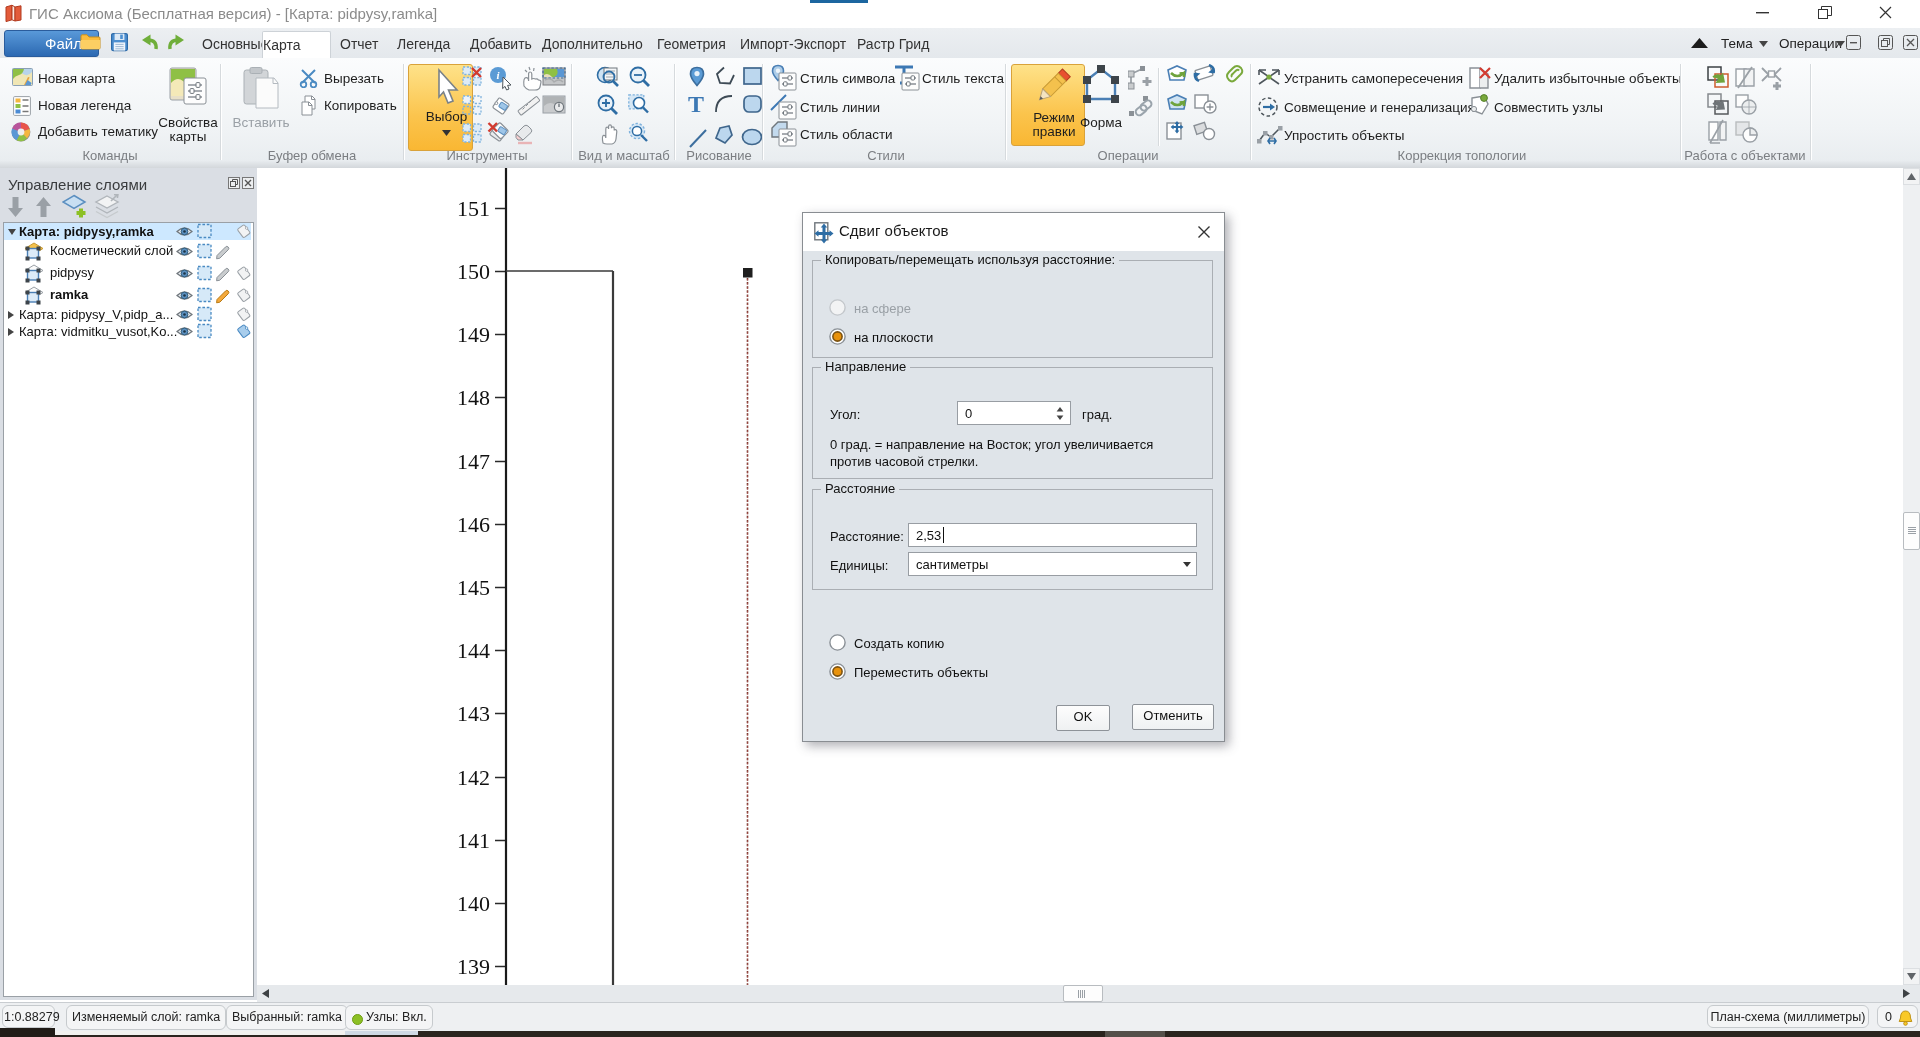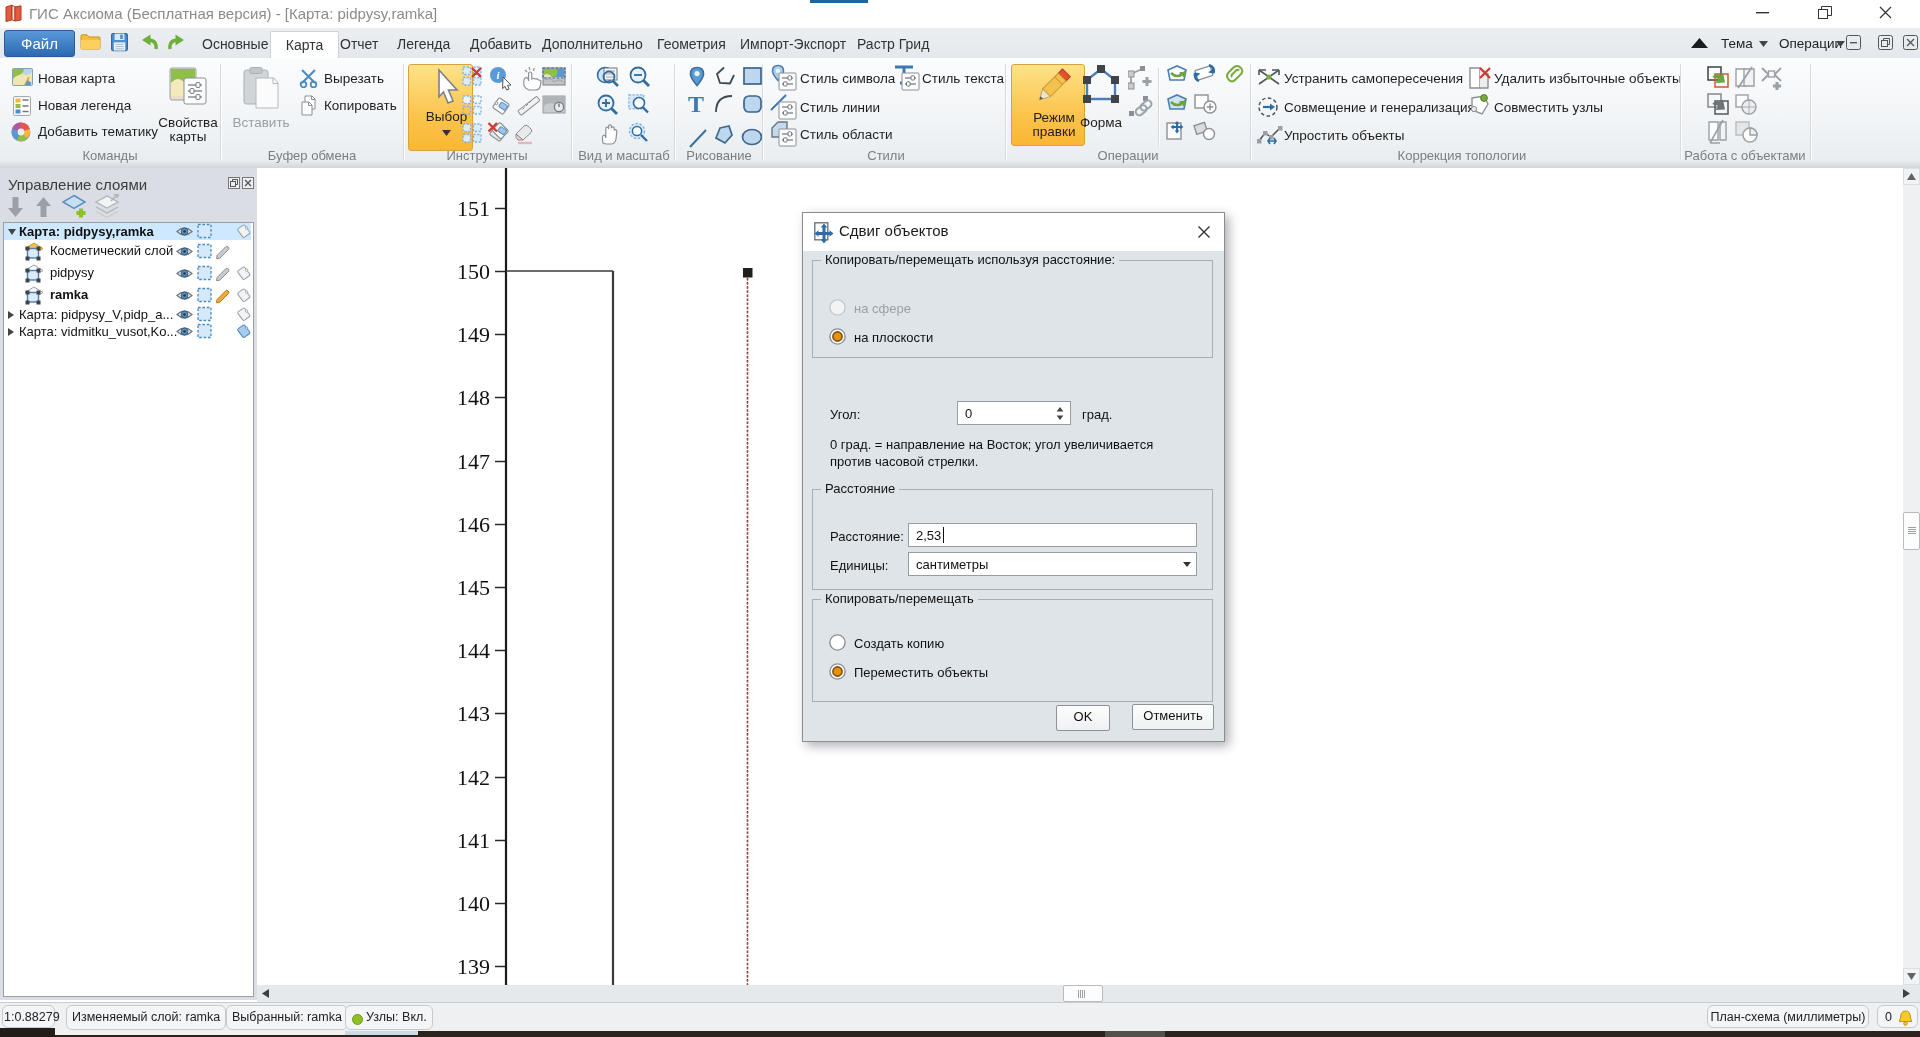--- a/index.html
+++ b/index.html
@@ -6,21 +6,21 @@
   body{width:1920px;height:1037px;overflow:hidden;font-family:"Liberation Sans",sans-serif;}
   #app{position:relative;width:1920px;height:1037px;background:#fff;}
   .abs{position:absolute;}
   
   #titlebar{left:0;top:0;width:1920px;height:28px;background:#ffffff;}
   #title-text{left:29px;top:5px;font-size:15px;color:#8b8b8b;}
   
   #tabrow{left:0;top:28px;width:1920px;height:30px;background:linear-gradient(#eceff2,#e4e8ec);border-bottom:1px solid #cfd4d9;}
   .tab{position:absolute;top:3px;height:27px;line-height:27px;font-size:14px;color:#333;}
   .tab.active{background:#fff;border:1px solid #cdd2d7;border-bottom:none;border-radius:2px 2px 0 0;}
-  #filebtn{position:absolute;left:4px;top:2px;width:69px;height:25px;background:linear-gradient(#5999d9,#2c69b2);border:1px solid #2a5c9c;border-radius:3px;color:#fff;font-size:15px;text-align:center;line-height:25px;}
+  #filebtn{position:absolute;left:4px;top:2px;width:69px;height:25px;background:linear-gradient(#5999d9,#2c69b2);border:1px solid #2a5c9c;border-radius:3px;color:#fff;font-size:15px;text-align:center;line-height:25px;padding-left:24px;}
   
   #ribbon{left:0;top:58px;width:1920px;height:110px;background:linear-gradient(#fbfcfd,#f0f3f5 65%,#e9edf0 93%,#d3d7db);}
   #ribbon-edge{left:0;top:163px;width:1920px;height:5px;background:linear-gradient(#d9dce0,#c9cdd2 55%,#e4e7ea);}
   .rsep{position:absolute;top:6px;height:96px;width:1px;background:#d6dadd;border-right:1px solid #ffffff;}
   .rlabel{position:absolute;top:90px;width:200px;text-align:center;font-size:13px;color:#7b7e82;}
   .ritem{position:absolute;font-size:13.5px;color:#1e1e1e;white-space:nowrap;}
   .bigbtn{position:absolute;text-align:center;font-size:13.5px;color:#1e1e1e;}
   .yellowbtn{background:linear-gradient(#fee289,#fbc44d 60%,#f9b733);border:1px solid #d9a23a;border-radius:3px;padding-left:12px;}
   
   #leftpanel{left:0;top:168px;width:257px;height:832px;background:#dadee4;}
@@ -82,21 +82,21 @@
     </svg>
     <svg class="abs" style="left:138px;top:4px" width="23" height="21" viewBox="0 0 23 21">
       <path d="M18 17 Q19 8 10 8 L10 8" fill="none" stroke="#6fae3a" stroke-width="3.4"></path>
       <path d="M12.5 2.5 L4 8 L12.5 13.5 Z" fill="#6fae3a"></path>
     </svg>
     <svg class="abs" style="left:165px;top:4px" width="23" height="21" viewBox="0 0 23 21">
       <path d="M5 17 Q4 8 13 8 L13 8" fill="none" stroke="#6fae3a" stroke-width="3.4"></path>
       <path d="M10.5 2.5 L19 8 L10.5 13.5 Z" fill="#6fae3a"></path>
     </svg>
     <div class="tab" style="left:202px">Основные</div>
-    <div class="tab active" style="left:270px;width:67px;text-align:center">Карта</div>
+    <div class="tab active" style="left:262px;width:67px;text-align:left">Карта</div>
     <div class="tab" style="left:340px">Отчет</div>
     <div class="tab" style="left:397px">Легенда</div>
     <div class="tab" style="left:470px">Добавить</div>
     <div class="tab" style="left:542px">Дополнительно</div>
     <div class="tab" style="left:657px">Геометрия</div>
     <div class="tab" style="left:740px">Импорт-Экспорт</div>
     <div class="tab" style="left:857px">Растр Грид</div>
     <svg class="abs" style="left:1691px;top:10px" width="17" height="10" viewBox="0 0 17 10">
         <path d="M8.5 0 L17 10 L0 10 Z" fill="#1c1c1c"></path>
       </svg>
@@ -744,20 +744,23 @@
     <svg class="abs" style="left:26px;top:86px" width="17" height="17" viewBox="0 0 17 17">
       <circle cx="8.5" cy="8.5" r="7.6" fill="#f2f3f4" stroke="#c3c7cb" stroke-width="1.4"></circle>
     </svg>
     <div class="dtext" style="left:51px;top:88px;color:#9aa0a6">на сфере</div>
     <svg class="abs" style="left:26px;top:115px" width="17" height="17" viewBox="0 0 17 17">
       <circle cx="8.5" cy="8.5" r="7.6" fill="#fff" stroke="#8a9096" stroke-width="1.4"></circle>
       <circle cx="8.5" cy="8.5" r="4.6" fill="#e8920c" stroke="#7c5210" stroke-width="1.6"></circle>
     </svg>
     <div class="dtext" style="left:51px;top:117px">на плоскости</div>
 
+    <div class="gbox" style="top:154px;height:110px">
+      <div class="glabel">Направление</div>
+    </div>
     <div class="dtext" style="left:27px;top:194px">Угол:</div>
     <div class="abs" style="left:154px;top:188px;width:114px;height:24px;background:#fff;border:1px solid #989da3;box-sizing:border-box">
       <div class="dtext" style="left:7px;top:4px">0</div>
       <svg class="abs" style="left:98px;top:5px" width="8" height="13" viewBox="0 0 8 13">
         <path d="M4 0 L7.4 4.4 L0.6 4.4 Z" fill="#444"></path>
         <path d="M4 13 L7.4 8.6 L0.6 8.6 Z" fill="#444"></path>
       </svg>
     </div>
     <div class="dtext" style="left:279px;top:194px">град.</div>
     <div class="dtext" style="left:27px;top:224px">0 град. = направление на Восток; угол увеличивается</div>
@@ -772,23 +775,20 @@
       <div class="abs" style="left:34px;top:3px;width:1px;height:16px;background:#111"></div>
     </div>
     <div class="dtext" style="left:27px;top:345px">Единицы:</div>
     <div class="abs" style="left:105px;top:339px;width:289px;height:24px;background:#fff;border:1px solid #989da3;box-sizing:border-box">
       <div class="dtext" style="left:7px;top:4px">сантиметры</div>
       <svg class="abs" style="left:274px;top:9px" width="8" height="5">
           <path d="M0 0 h8 l-4 5 Z" fill="#333"></path>
         </svg>
     </div>
 
-    <div class="gbox" style="top:386px;height:101px">
-      <div class="glabel">Копировать/перемещать</div>
-    </div>
     <svg class="abs" style="left:26px;top:421px" width="17" height="17" viewBox="0 0 17 17">
       <circle cx="8.5" cy="8.5" r="7.6" fill="#fff" stroke="#8a9096" stroke-width="1.4"></circle>
     </svg>
     <div class="dtext" style="left:51px;top:423px">Создать копию</div>
     <svg class="abs" style="left:26px;top:450px" width="17" height="17" viewBox="0 0 17 17">
       <circle cx="8.5" cy="8.5" r="7.6" fill="#fff" stroke="#8a9096" stroke-width="1.4"></circle>
       <circle cx="8.5" cy="8.5" r="4.6" fill="#e8920c" stroke="#7c5210" stroke-width="1.6"></circle>
     </svg>
     <div class="dtext" style="left:51px;top:452px">Переместить объекты</div>
     <div class="dbtn" style="left:253px;top:492px;width:52px">OK</div>

